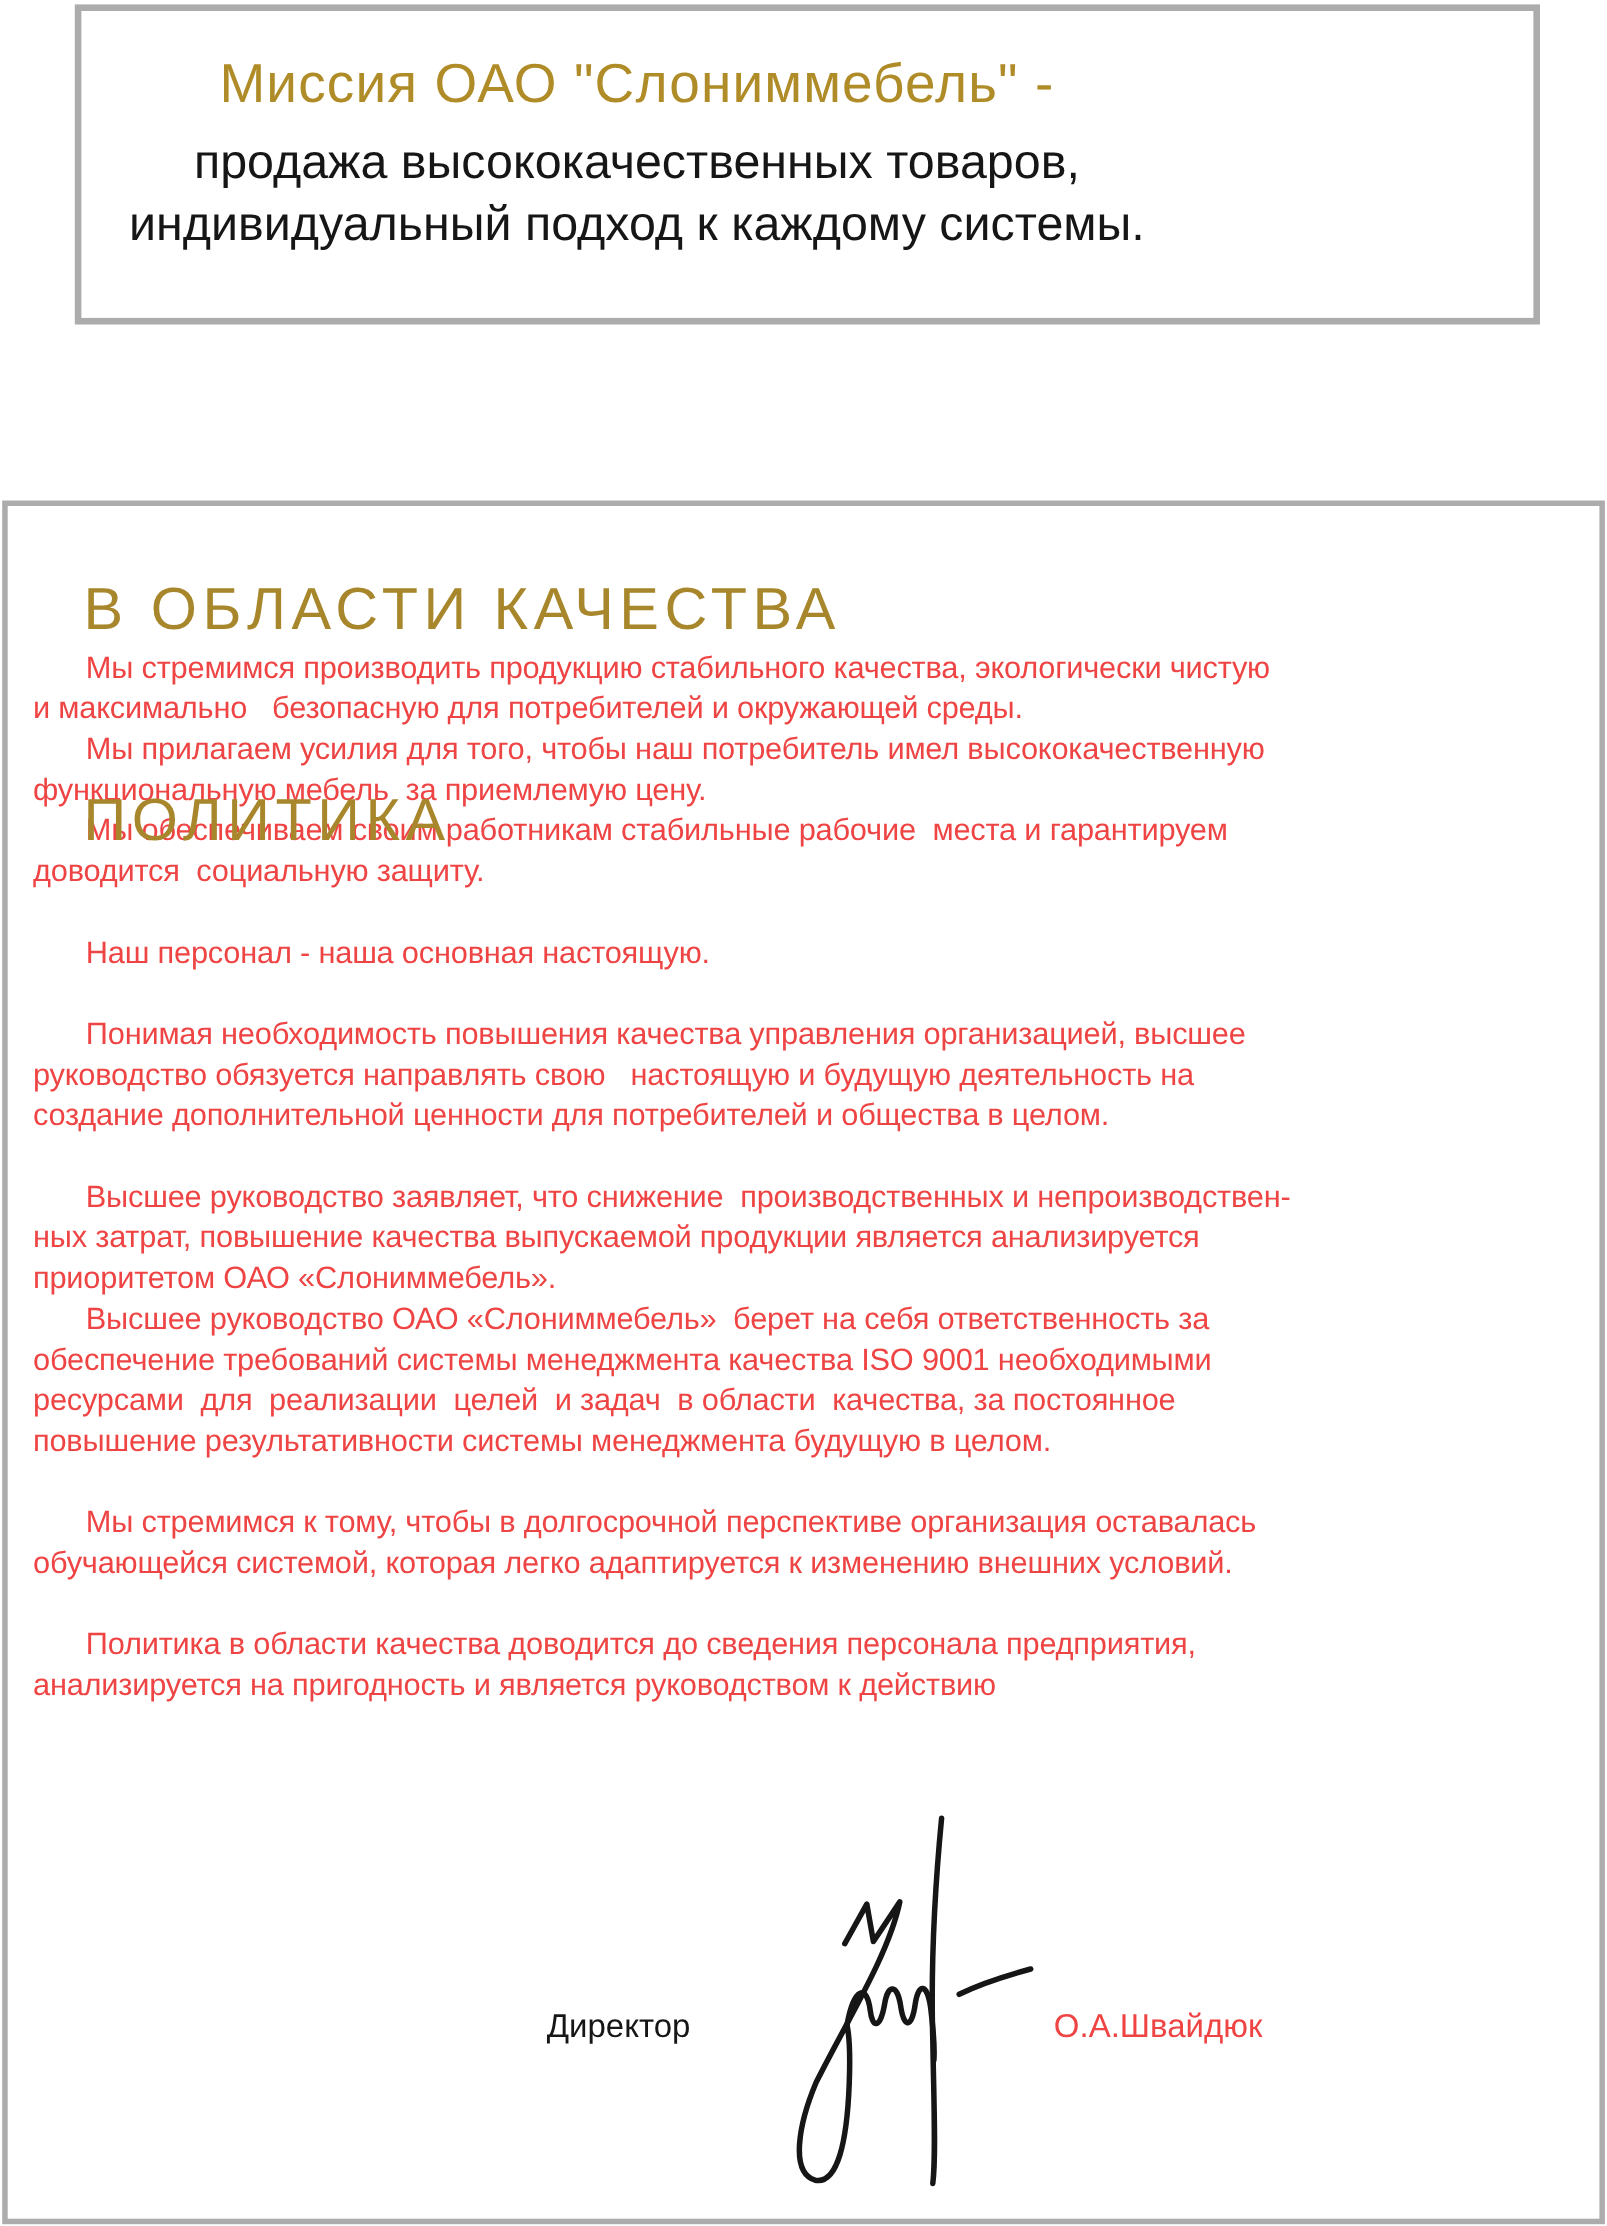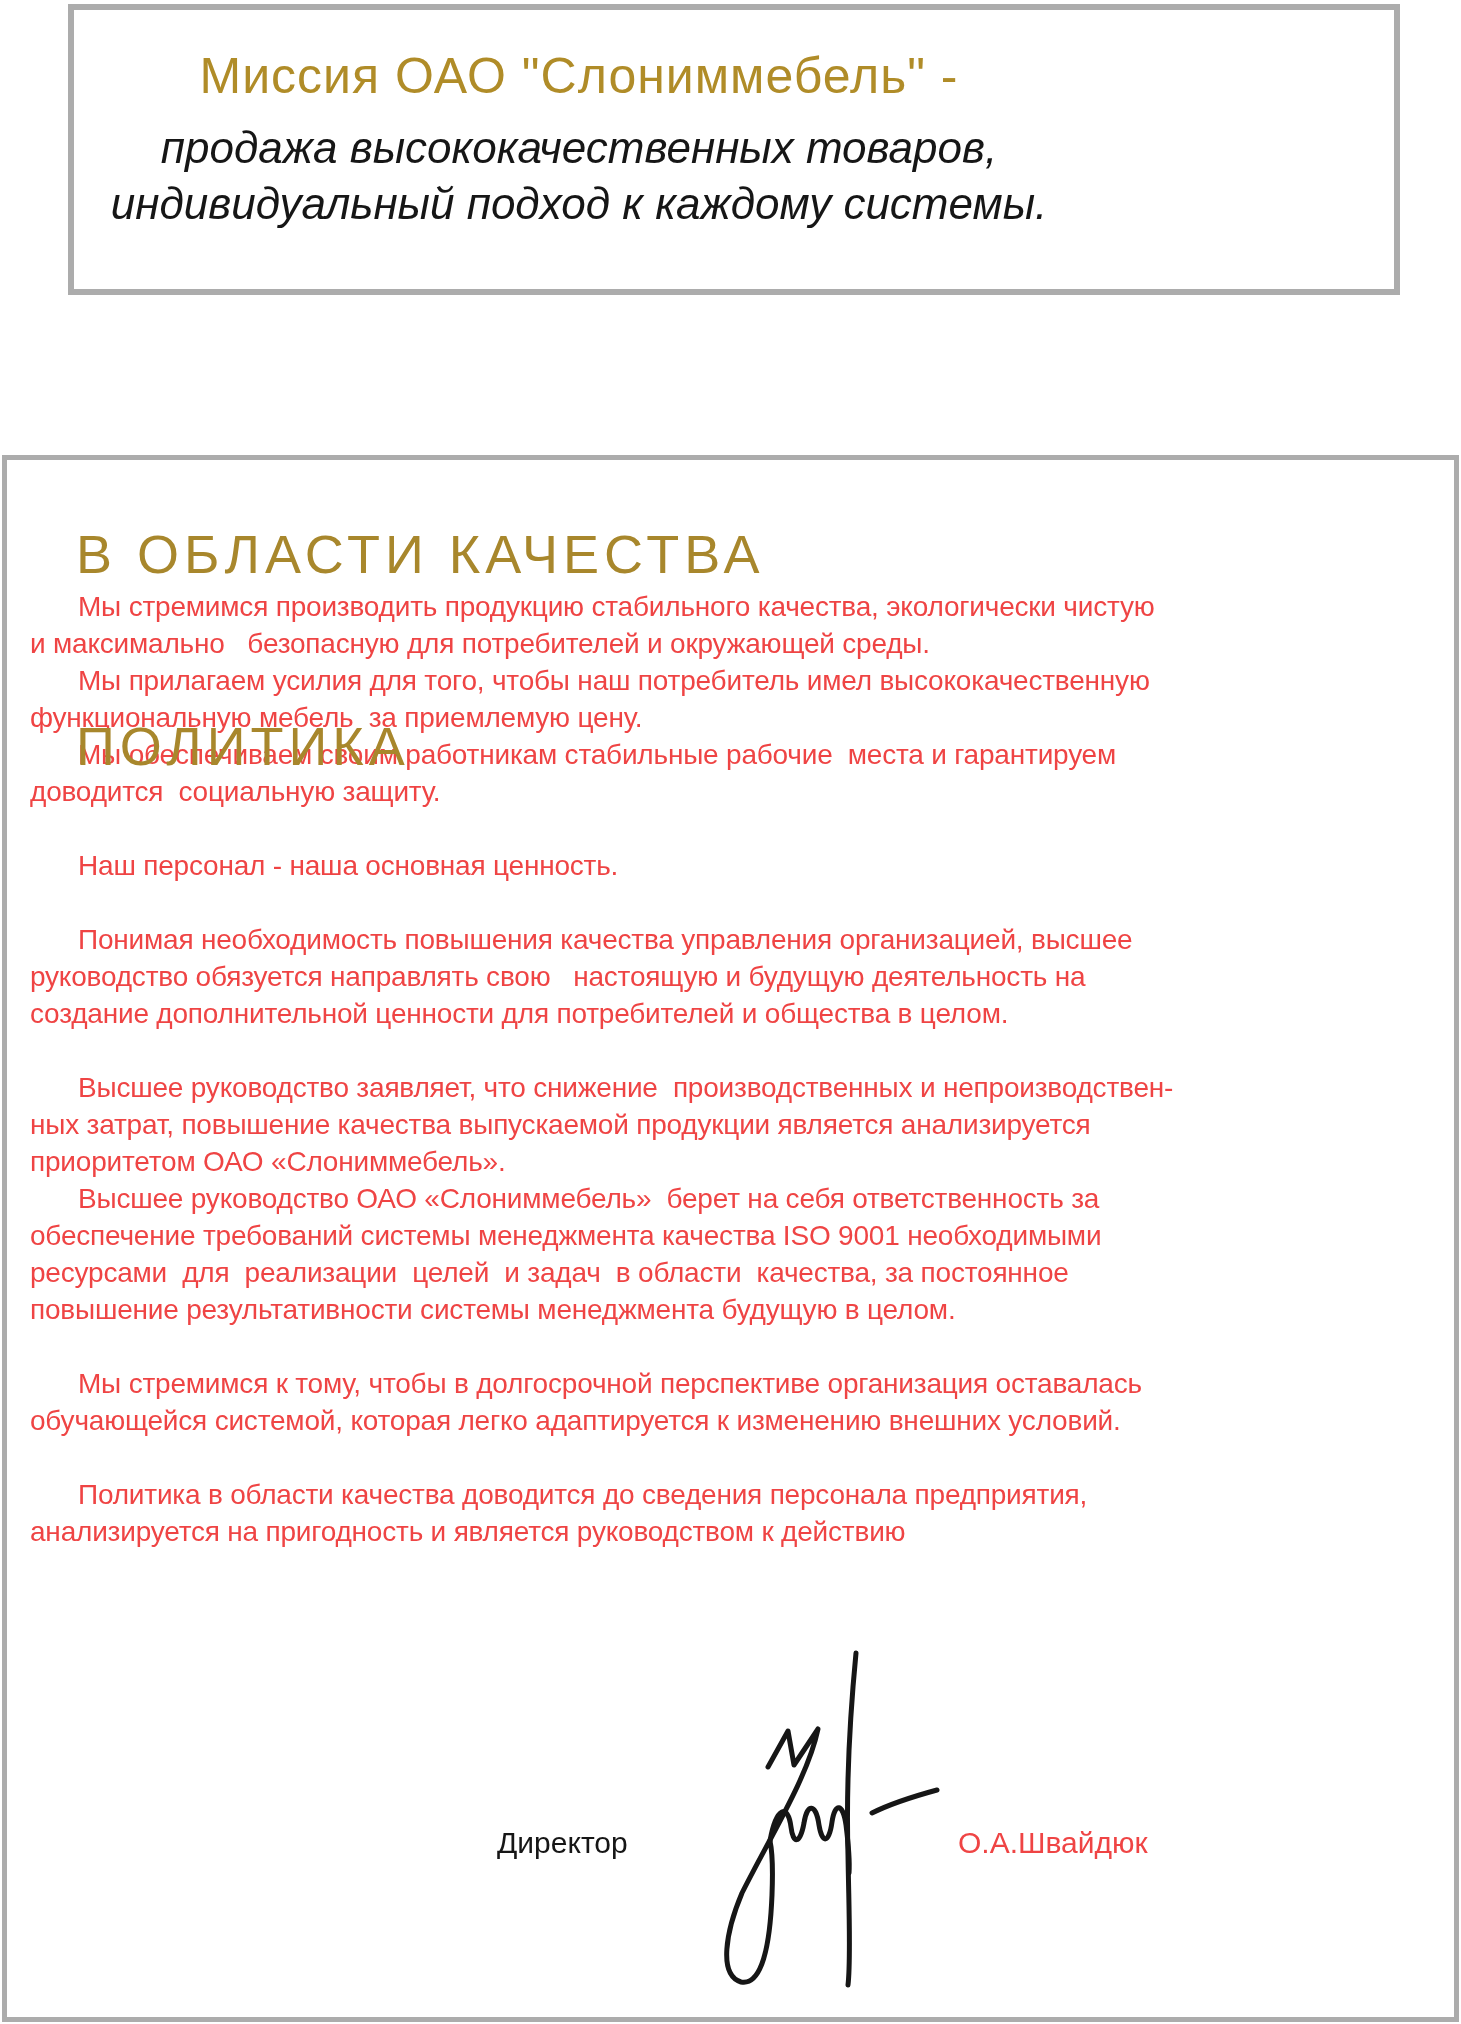--- a/index.html
+++ b/index.html
@@ -11,21 +11,21 @@
   
   .mission-box {
     position:absolute; left:68px; top:4px; width:1332px; height:291px;
     border:6px solid #acacac; box-sizing:border-box; background:#ffffff;
   }
   .mission-inner { width:1010px; margin-top:36px; text-align:center; }
   .m-title {
     font-size:50px; line-height:60px; letter-spacing:1px;
     color:#b08c28; margin-bottom:14px; white-space:pre;
   }
-  .m-sub { font-size:44px; line-height:56px; color:#161616; white-space:pre;font-style:italic; }
+  .m-sub { font-size:44px; line-height:56px; color:#161616; white-space:pre; }
 
   
   .policy-heading {
     position:absolute; left:76px; top:394px; z-index:3;
     font-size:54px; line-height:64px; letter-spacing:5px;
     color:#a8872c; white-space:pre;
   }
 
   
   .main-box {
@@ -79,21 +79,21 @@
   </div>
   <div class="para">
     <div class="bl fi">Мы прилагаем усилия для того, чтобы наш потребитель имел высококачественную</div>
     <div class="bl">функциональную мебель  за приемлемую цену.</div>
   </div>
   <div class="para">
     <div class="bl fi">Мы обеспечиваем своим работникам стабильные рабочие  места и гарантируем</div>
     <div class="bl">доводится  социальную защиту.</div>
   </div>
   <div class="para gap">
-    <div class="bl fi">Наш персонал - наша основная ценность.</div>
+    <div class="bl fi">Наш персонал - наша основная настоящую.</div>
   </div>
   <div class="para gap">
     <div class="bl fi">Понимая необходимость повышения качества управления организацией, высшее</div>
     <div class="bl">руководство обязуется направлять свою   настоящую и будущую деятельность на</div>
     <div class="bl">создание дополнительной ценности для потребителей и общества в целом.</div>
   </div>
   <div class="para gap">
     <div class="bl fi">Высшее руководство заявляет, что снижение  производственных и непроизводствен-</div>
     <div class="bl">ных затрат, повышение качества выпускаемой продукции является анализируется</div>
     <div class="bl">приоритетом ОАО «Слониммебель».</div>

